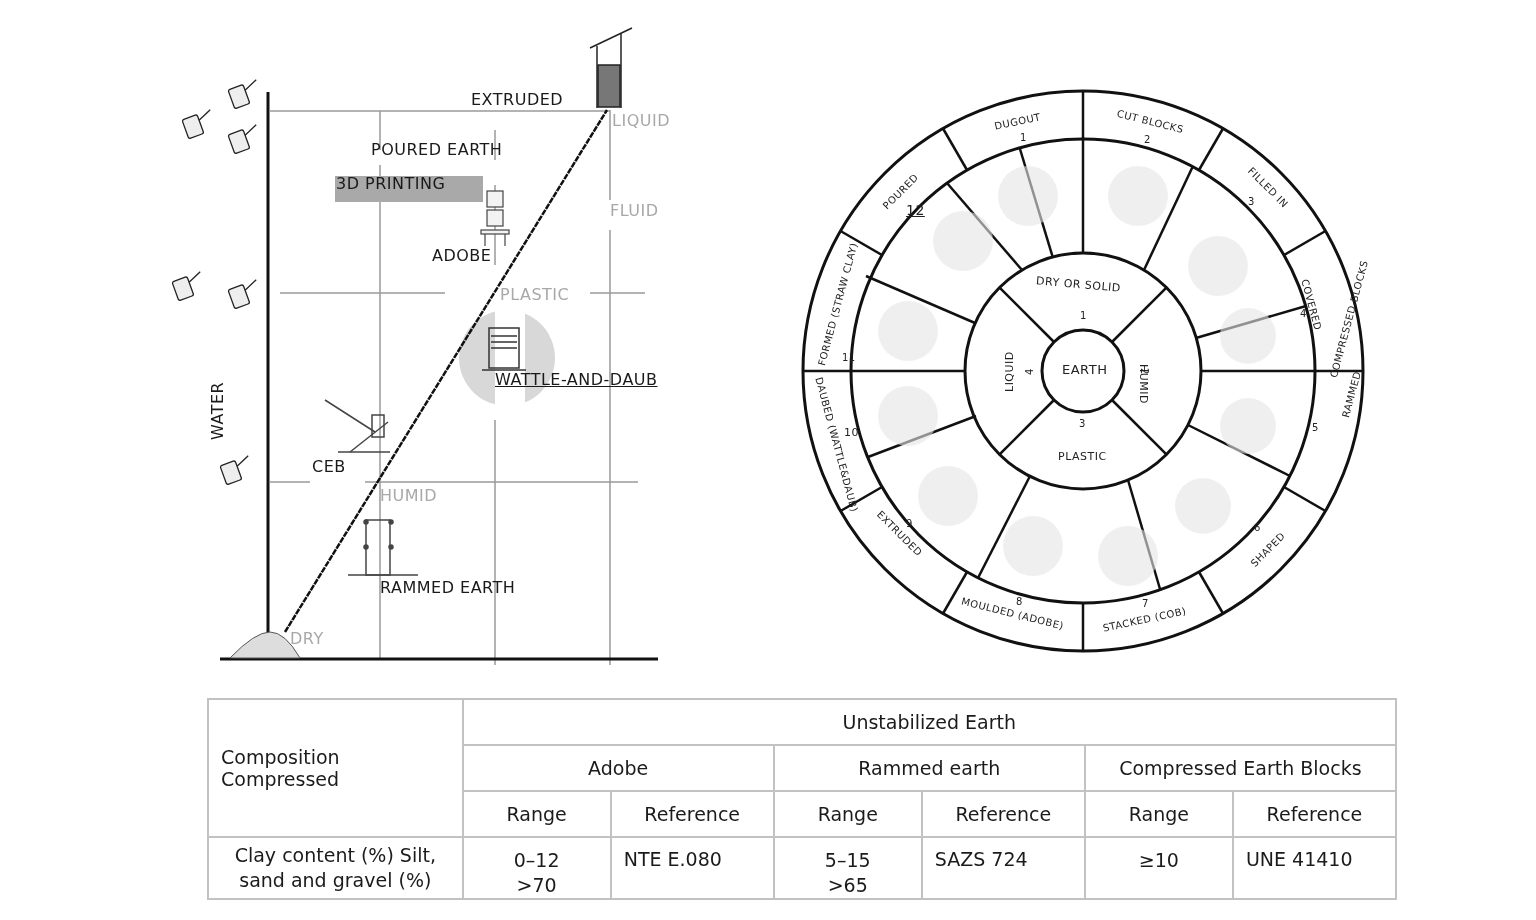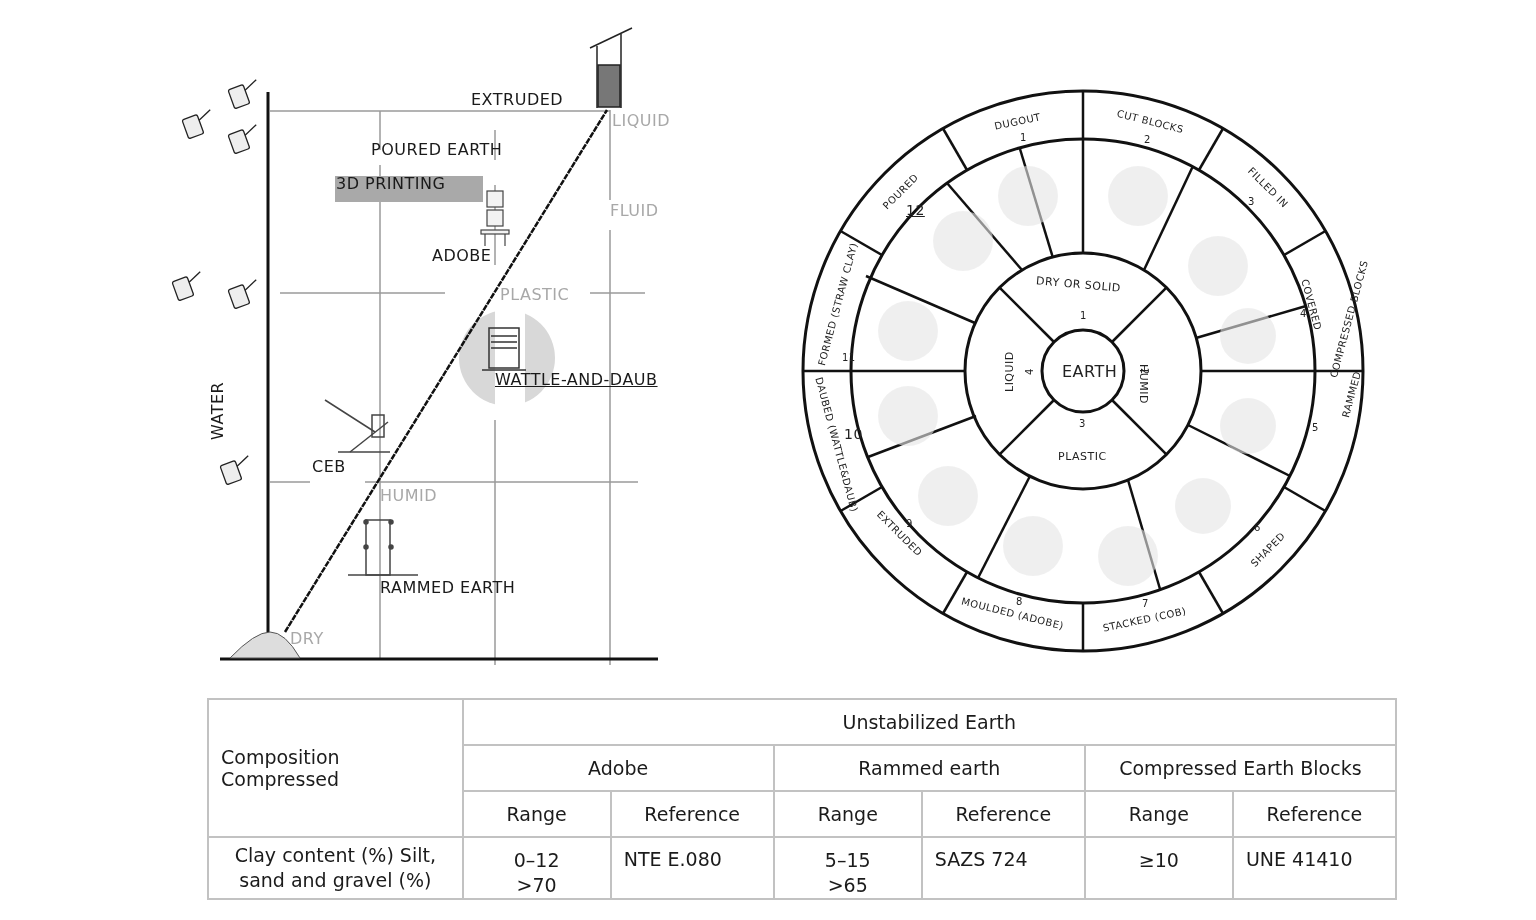--- a/index.html
+++ b/index.html
@@ -193,21 +193,21 @@
       <circle cx="330" cy="470" r="30"></circle>
         <circle cx="235" cy="460" r="30"></circle>
       <circle cx="150" cy="410" r="30"></circle>
         <circle cx="110" cy="330" r="30"></circle>
       <circle cx="110" cy="245" r="30"></circle>
         <circle cx="165" cy="155" r="30"></circle>
     </g>
   </svg>
 
   
-  <div class="lbl" style="left:264px;top:276px;font-size:16px;color:#222;">EARTH</div>
+  <div class="lbl" style="left:264px;top:276px;font-size:13px;color:#222;">EARTH</div>
   <div class="lbl" style="left:238px;top:192px;font-size:11px;color:#222;transform:rotate(5deg);">DRY OR SOLID</div>
   <div class="lbl" style="left:282px;top:224px;font-size:10px;color:#222;">1</div>
   <div class="lbl" style="left:352px;top:278px;font-size:11px;color:#222;transform:rotate(90deg);transform-origin:left top;">HUMID</div>
   <div class="lbl" style="left:343px;top:280px;font-size:10px;color:#222;transform:rotate(90deg);">2</div>
   <div class="lbl" style="left:281px;top:332px;font-size:10px;color:#222;">3</div>
   <div class="lbl" style="left:260px;top:364px;font-size:11px;color:#222;">PLASTIC</div>
   <div class="lbl" style="left:205px;top:306px;font-size:11px;color:#222;transform:rotate(-90deg);transform-origin:left top;">LIQUID</div>
   <div class="lbl" style="left:228px;top:280px;font-size:10px;color:#222;transform:rotate(-90deg);">4</div>
 
   
@@ -224,21 +224,21 @@
   <div class="lbl" style="left:514px;top:336px;font-size:10px;color:#222;">5</div>
   <div class="lbl" style="left:448px;top:458px;font-size:10px;color:#222;transform:rotate(-45deg);">SHAPED</div>
   <div class="lbl" style="left:456px;top:436px;font-size:10px;color:#222;">6</div>
   <div class="lbl" style="left:304px;top:528px;font-size:10px;color:#222;transform:rotate(-12deg);">STACKED (COB)</div>
   <div class="lbl" style="left:344px;top:512px;font-size:10px;color:#222;">7</div>
   <div class="lbl" style="left:162px;top:522px;font-size:10px;color:#222;transform:rotate(14deg);">MOULDED (ADOBE)</div>
   <div class="lbl" style="left:218px;top:510px;font-size:10px;color:#222;">8</div>
   <div class="lbl" style="left:72px;top:442px;font-size:10px;color:#222;transform:rotate(45deg);">EXTRUDED</div>
   <div class="lbl" style="left:108px;top:432px;font-size:10px;color:#222;">9</div>
   <div class="lbl" style="left:26px;top:290px;font-size:10px;color:#222;transform:rotate(75deg);transform-origin:left top;">DAUBED (WATTLE&amp;DAUB)</div>
-  <div class="lbl" style="left:46px;top:340px;font-size:14px;color:#222;">10</div>
+  <div class="lbl" style="left:46px;top:340px;font-size:11px;color:#222;">10</div>
   <div class="lbl" style="left:18px;top:278px;font-size:10px;color:#222;transform:rotate(-75deg);transform-origin:left top;">FORMED (STRAW CLAY)</div>
   <div class="lbl" style="left:44px;top:222px;font-size:10px;color:#222;margin-top:44px;">11</div>
   <div class="lbl" style="left:80px;top:100px;font-size:10px;color:#222;transform:rotate(-45deg);">POURED</div>
   <div class="lbl" style="left:108px;top:116px;font-size:14px;color:#222;text-decoration:underline;">12</div>
 </div>
 
 <table class="props">
   <tbody>
       <tr class="r1">
     <td rowspan="3" class="param">Composition Compressed</td>

